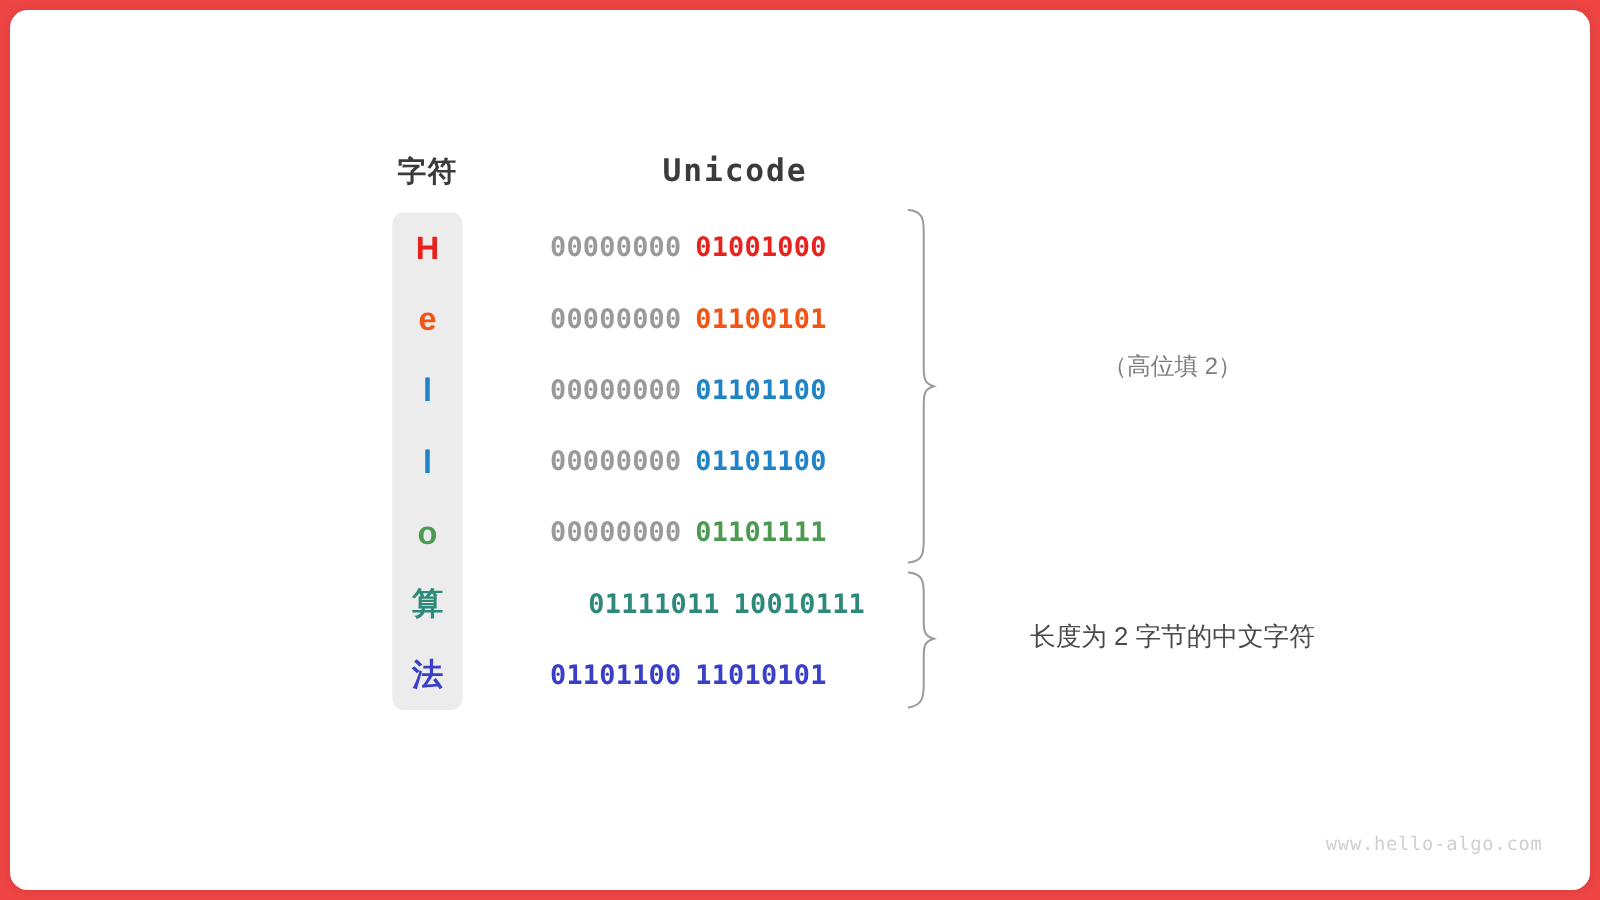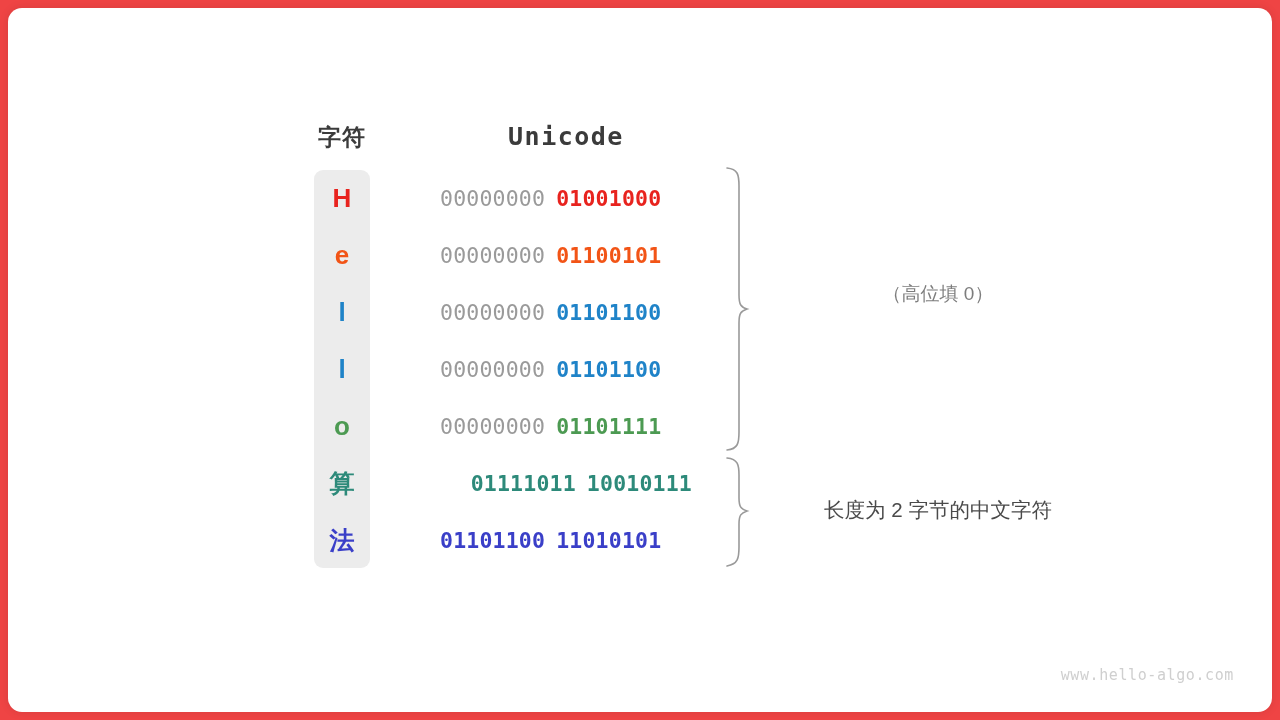--- a/index.html
+++ b/index.html
@@ -43,21 +43,21 @@
   }
   #hdr-char {
     left: 306px;
     top: 114px;
     width: 56px;
     text-align: center;
     font-size: 23px;
     letter-spacing: 1px;
   }
   #hdr-unicode {
-    left: 432px;
+    left: 454px;
     top: 114px;
     width: 252px;
     text-align: center;
     font-family: "DejaVu Sans Mono", monospace;
     font-size: 25px;
     letter-spacing: 1.5px;
   }
 
   
   #char-column {
@@ -86,21 +86,21 @@
     position: absolute;
     left: 432px;
     width: 252px;
     height: 57px;
     line-height: 57px;
     font-family: "DejaVu Sans Mono", monospace;
     font-size: 21.5px;
     white-space: nowrap;
     letter-spacing: 0.2px;
   }
-  .bin-hi  { color: #9a9a9a; font-weight: normal; }
+  .bin-hi  { color: #9a9a9a; font-weight: bold; }
   .bin-hi.filled { font-weight: bold; }
   .bin-lo  { font-weight: bold; }
   .bin-gap { display: inline-block; width: 11px; }
 
   
   .brace-svg {
     position: absolute;
     overflow: visible;
   }
   #brace-1 { left: 716px; top: 158px; }
@@ -176,21 +176,21 @@
 
     <svg class="brace-svg" id="brace-1" width="26" height="286" viewBox="0 0 26 286">
       <path d="M3,2 C14,3 15,9 15,20 L15,129 C15,139 17,141 23,143 C17,145 15,147 15,157 L15,266 C15,277 14,283 3,284" fill="none" stroke="#9a9a9a" stroke-width="1.6" stroke-linecap="round"></path>
     </svg>
 
     <svg class="brace-svg" id="brace-2" width="26" height="112" viewBox="0 0 26 112">
       <path d="M3,2 C14,3 15,9 15,19 L15,42 C15,51 17,53 23,55 C17,57 15,59 15,68 L15,91 C15,102 14,108 3,110" fill="none" stroke="#9a9a9a" stroke-width="1.6" stroke-linecap="round"></path>
     </svg>
 
     <div class="annotation" id="annot-1">
-      <span class="sub">（高位填 0）</span>
+      <span class="sub">（高位填 2）</span>
     </div>
 
     <div class="annotation" id="annot-2">
       <span>长度为 2 字节的中文字符</span>
     </div>
 
     <div id="watermark">www.hello-algo.com</div>
 
   </div>
 </div>

